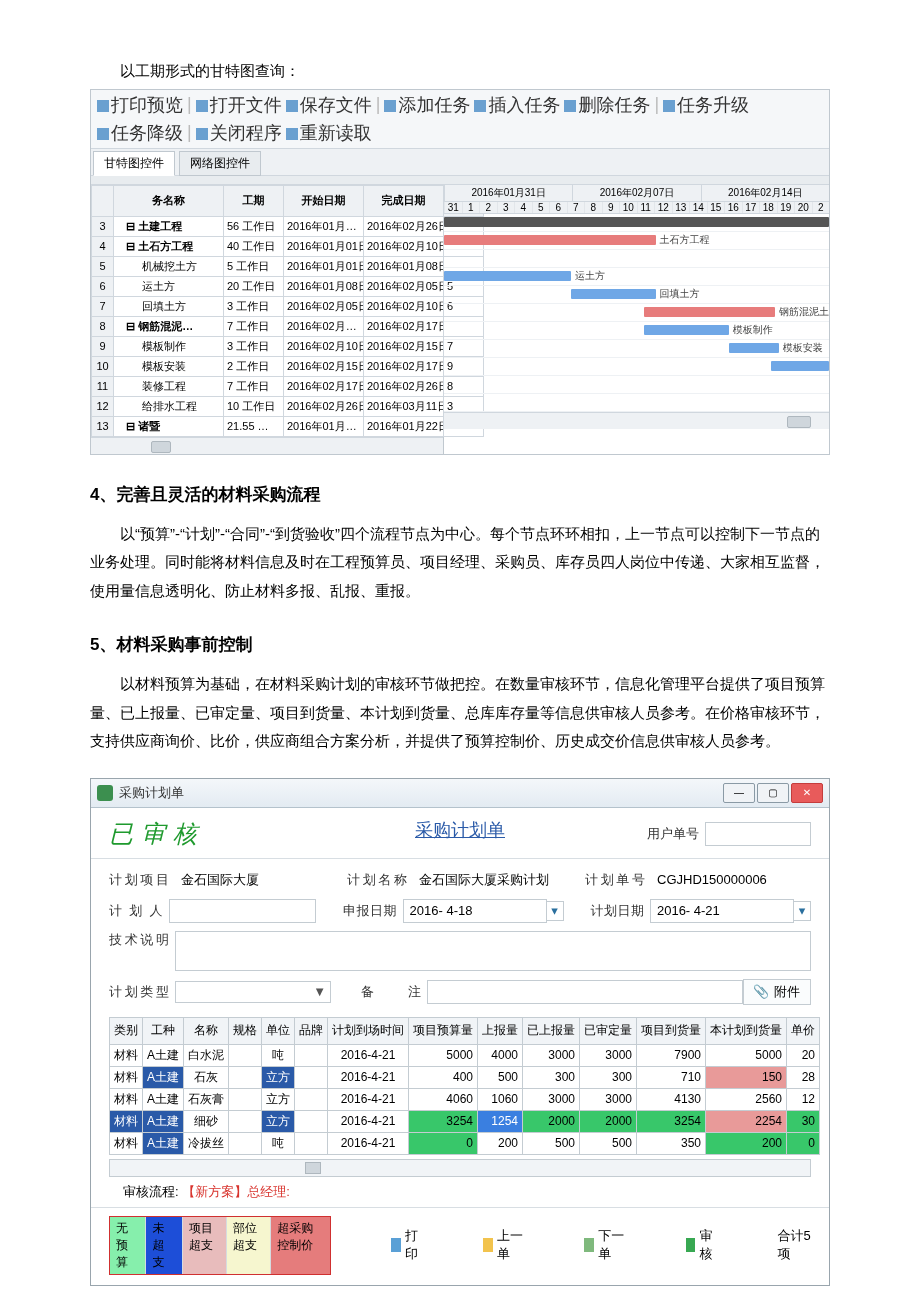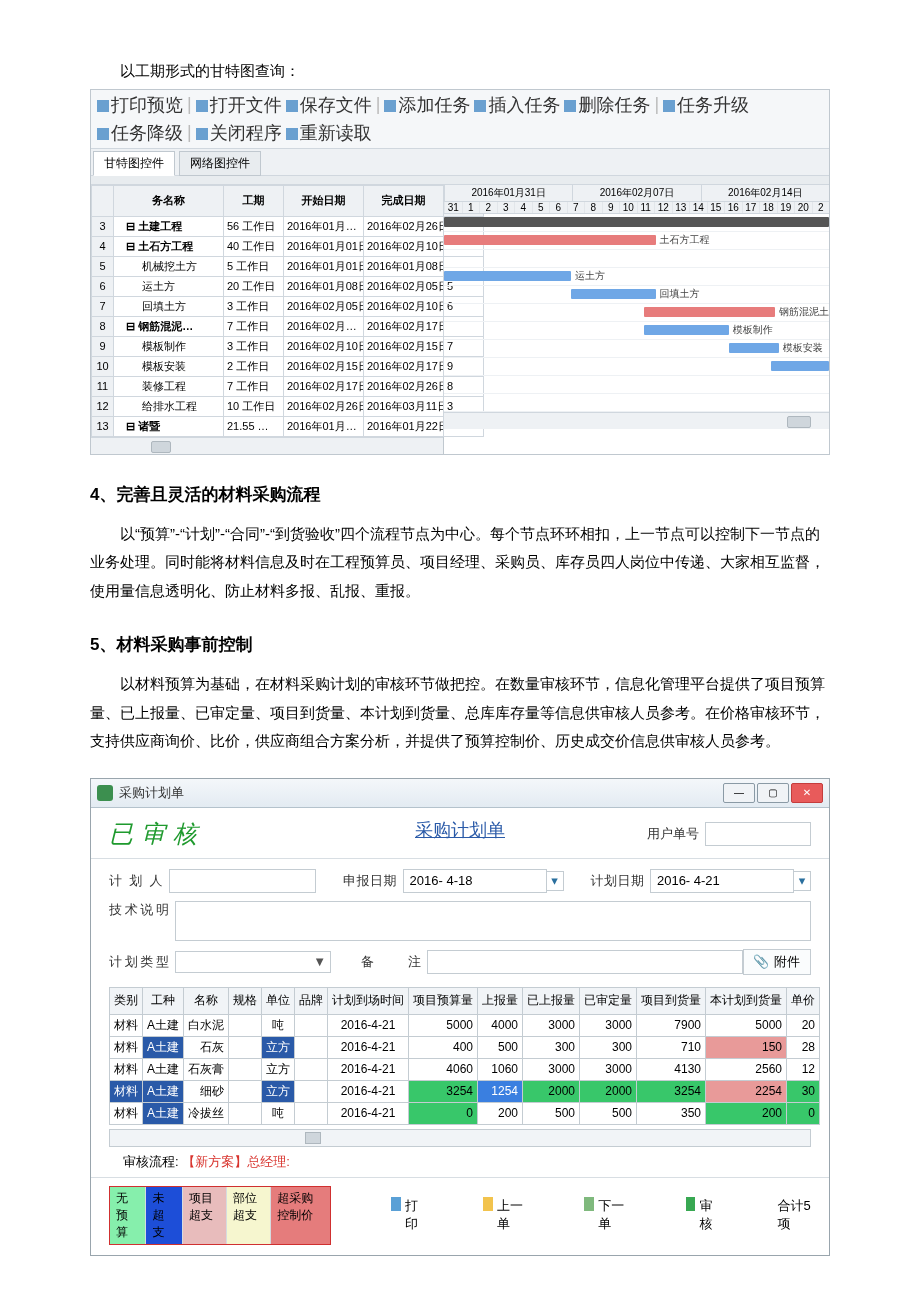--- a/index.html
+++ b/index.html
@@ -60,40 +60,40 @@
   .fval{min-width:130px;padding:2px 6px}
   .fval.input{border:1px solid #c4ccd2;height:18px;display:inline-flex;align-items:center}
   .spacer{width:30px}
   .date-ico{width:18px;height:18px;border:1px solid #c4ccd2;display:inline-flex;align-items:center;justify-content:center;color:#2a6f9e;margin-left:-1px}
   .drop{border:1px solid #c4ccd2;width:150px;height:20px;display:inline-flex;align-items:center;justify-content:flex-end;padding-right:4px;color:#555}
   .attach-btn{margin-left:auto;border:1px solid #c4ccd2;padding:3px 10px;background:#fafcfd;display:inline-flex;align-items:center;gap:4px}
   .clip{color:#5aa0d6}
   table.data{width:100%;border-collapse:collapse;font-size:12px}
   table.data th,table.data td{border:1px solid #c4ccd2;padding:2px 4px;text-align:center;white-space:nowrap}
   table.data th{background:#f1f4f7;font-weight:400;height:22px}
-  table.data td.left{text-align:right}
+  table.data td.left{text-align:center}
   table.data td.right{text-align:right}
   .cell-blue{background:#2a5aa8;color:#fff}
   .cell-green{background:#38c76a;color:#000}
   .cell-pink{background:#e89a99}
   .cell-sel{background:#3a7fe0;color:#fff}
   .hscroll{height:16px;border:1px solid #c4ccd2;margin:4px 18px 2px;position:relative;background:#f1f4f7}
   .hscroll .thumb2{position:absolute;height:10px;top:2px;width:14px;left:195px;background:#cfd6dc;border:1px solid #aeb7be}
   .audit-row{margin:6px 32px;font-size:13px}
   .audit-row .red{color:#d8332d}
   .btnbar{display:flex;align-items:center;border-top:1px solid #d8dee3;padding:8px 18px 4px;font-size:13px;gap:60px}
   .legend{display:flex;gap:0;border:1px solid #d03030}
   .leg{padding:3px 6px;font-size:12px;border-right:1px solid #d6dbdf}
   .leg:last-child{border-right:0}
   .leg-a{background:#86efac}
   .leg-b{background:#1d4ed8}
   .leg-c{background:#e8bcbc}
   .leg-d{background:#f6f6cf}
   .leg-e{background:#e57c7c}
-  .ic-btn{display:inline-flex;gap:4px}
+  .ic-btn{display:inline-flex;align-items:center;gap:4px}
   .g-ico{width:14px;height:14px;display:inline-block}
   .g-print{background:#5aa0d6}
   .g-prev{background:#f2c34d}
   .g-next{background:#7fb97d}
   .g-ok{background:#38a852}
   .sum{margin-left:auto;font-size:13px}
   .notes-area{border:1px solid #c4ccd2;min-height:38px}
 </style>
 </head>
 <body>
@@ -334,20 +334,30 @@
         <span class="status">已审核</span>
         <span class="plan-title">采购计划单</span>
         <div class="user-no">
           <span>用户单号</span>
           <input style="">
         </div>
       </div>
 
       <div class="form-grid">
         <div class="frow">
+          <span class="flab">计划项目</span>
+          <span class="fval">金石国际大厦</span>
+          <span class="spacer"></span>
+          <span class="flab">计划名称</span>
+          <span class="fval">金石国际大厦采购计划</span>
+          <span class="spacer"></span>
+          <span class="flab">计划单号</span>
+          <span class="fval">CGJHD150000006</span>
+        </div>
+        <div class="frow">
           <span class="flab">计 划 人</span>
           <span class="fval input" style="width:150px"></span>
           <span class="spacer"></span>
           <span class="flab">申报日期</span>
           <span class="fval input" style="width:110px">2016- 4-18</span>
           <span class="date-ico">▾</span>
           <span class="spacer"></span>
           <span class="flab">计划日期</span>
           <span class="fval input" style="width:110px">2016- 4-21</span>
           <span class="date-ico">▾</span>

